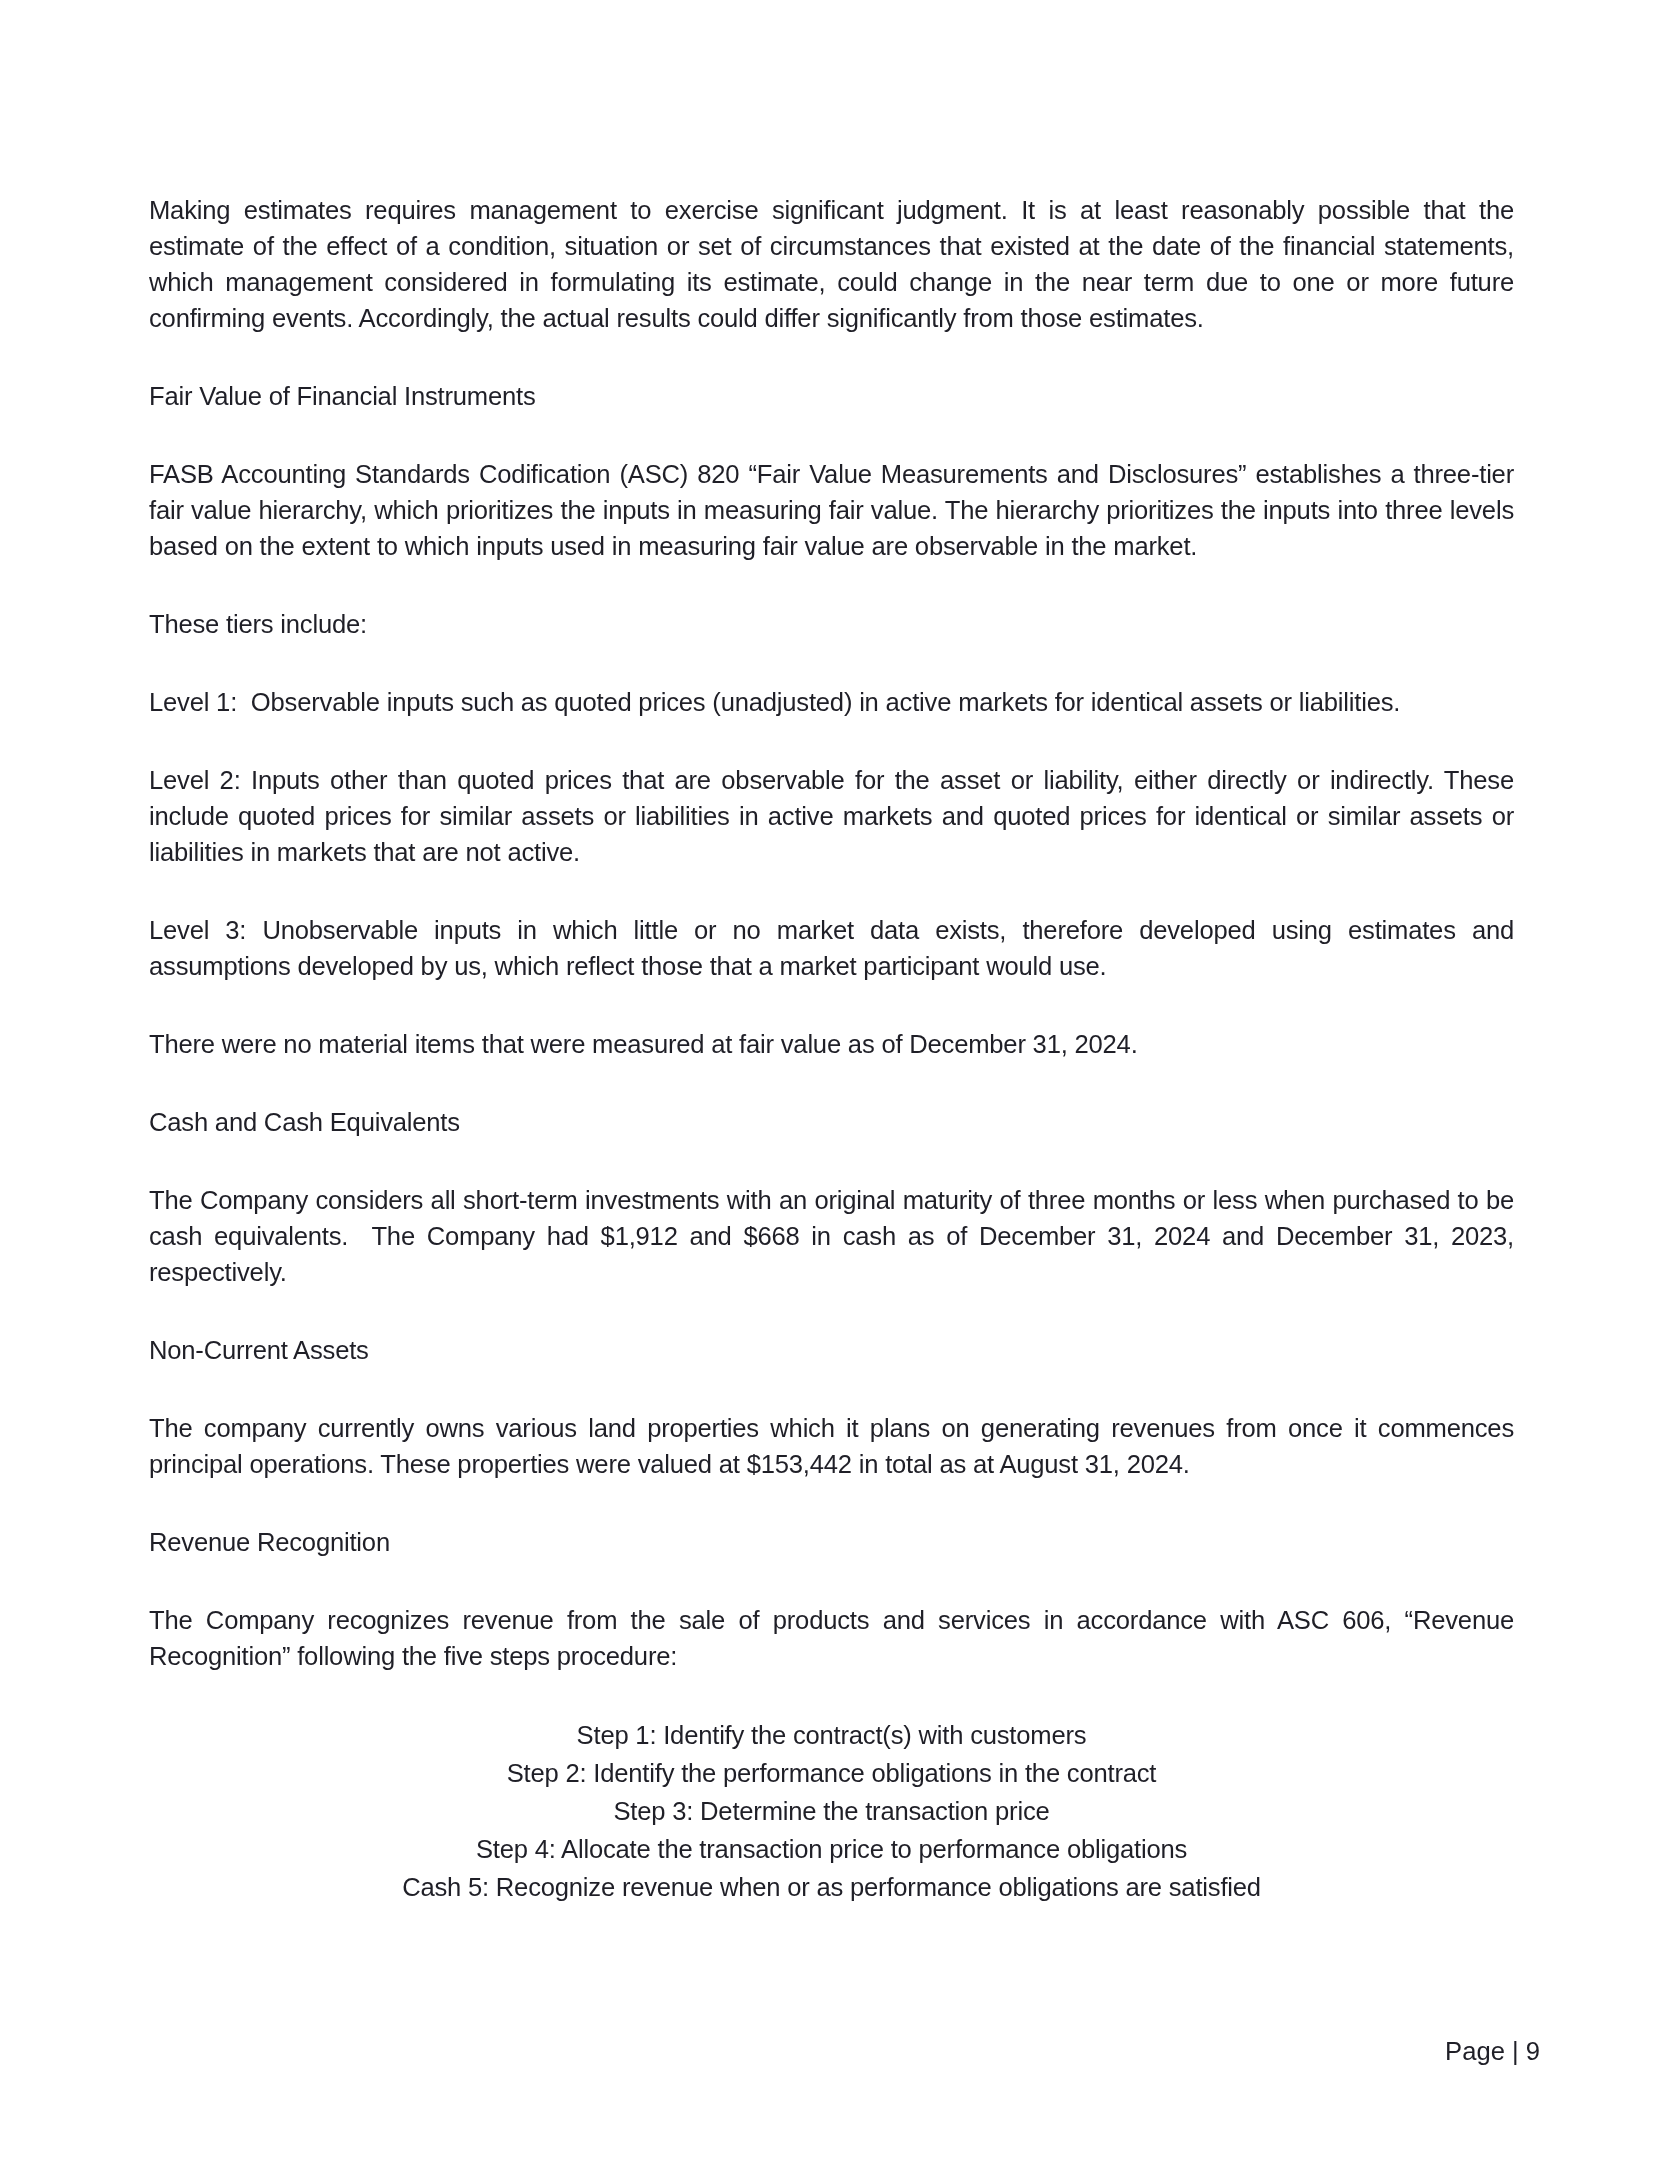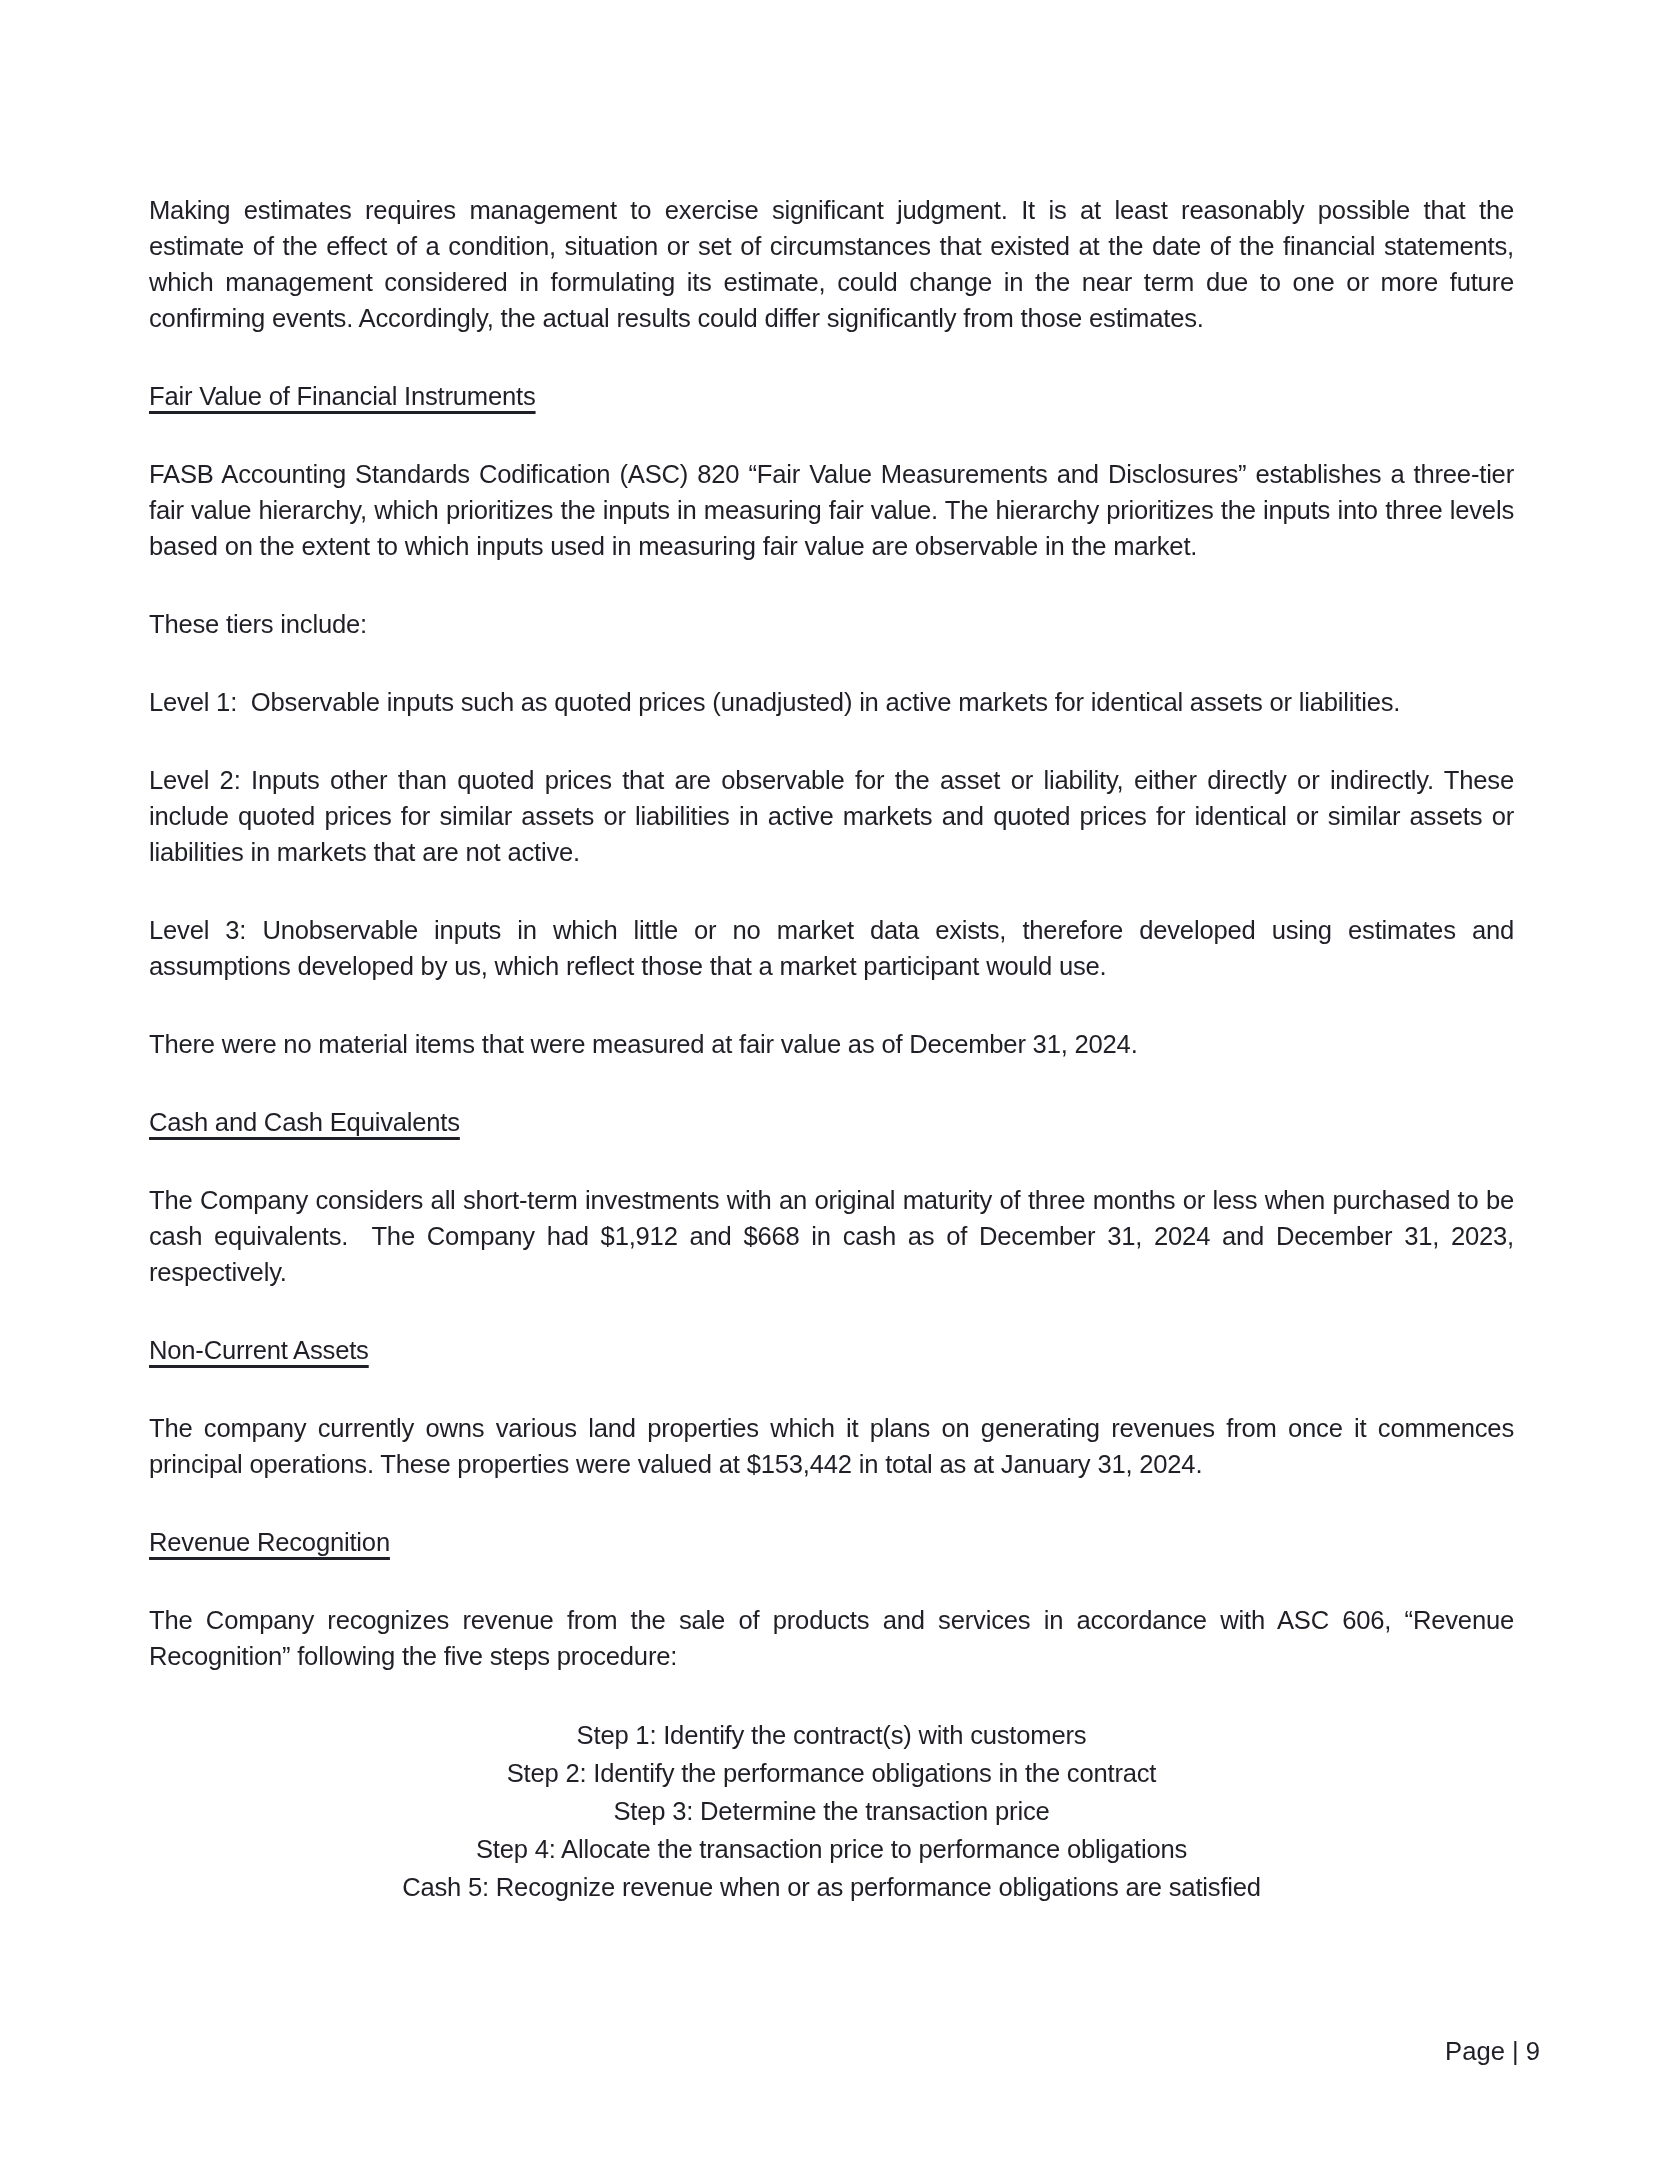--- a/index.html
+++ b/index.html
@@ -25,21 +25,20 @@
     text-align: justify;
     white-space: pre-wrap;
   }
   .para.no-justify {
     text-align: left;
   }
   .section-heading {
     margin: 8.5px 0 42px 0;
     font-size: 25.6px;
     font-weight: 400;
-    text-decoration: underline;
     text-decoration-thickness: 2.8px;
     text-underline-offset: 5.7px;
     text-decoration-color: #1f1f27;
   }
   .italic {
   }
   .steps {
     margin: 0;
   }
   .step-line {
@@ -78,21 +77,21 @@
   <p class="para">Level 3: Unobservable inputs in which little or no market data exists, therefore developed using estimates and assumptions developed by us, which reflect those that a market participant would use.</p>
 
   <p class="para">There were no material items that were measured at fair value as of December 31, 2024.</p>
 
   <h2 class="section-heading">Cash and Cash Equivalents</h2>
 
   <p class="para">The Company considers all short-term investments with an original maturity of three months or less when purchased to be cash equivalents.  The Company had $1,912 and $668 in cash as of December 31, 2024 and December 31, 2023, respectively.</p>
 
   <h2 class="section-heading">Non-Current Assets</h2>
 
-  <p class="para">The company currently owns various land properties which it plans on generating revenues from once it commences principal operations. These properties were valued at $153,442 in total as at January 31, 2024.</p>
+  <p class="para">The company currently owns various land properties which it plans on generating revenues from once it commences principal operations. These properties were valued at $153,442 in total as at August 31, 2024.</p>
 
   <h2 class="section-heading">Revenue Recognition</h2>
 
   <p class="para">The Company recognizes revenue from the sale of products and services in accordance with ASC 606, “Revenue Recognition” following the five steps procedure:</p>
 
   <div class="steps">
     <div class="step-line">Step 1: Identify the contract(s) with customers</div>
     <div class="step-line">Step 2: Identify the performance obligations in the contract</div>
     <div class="step-line">Step 3: Determine the transaction price</div>
     <div class="step-line">Step 4: Allocate the transaction price to performance obligations</div>

